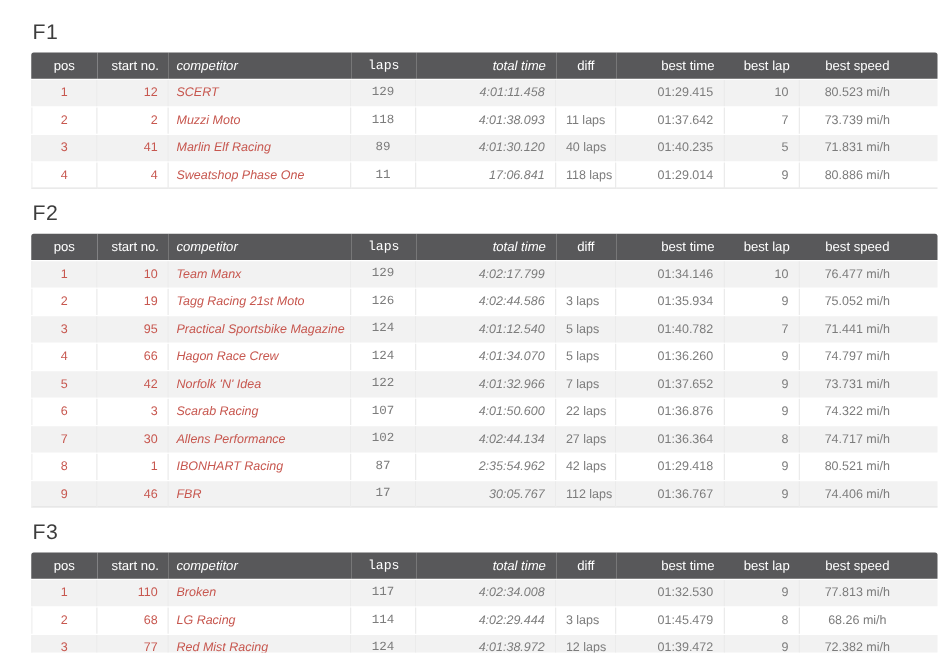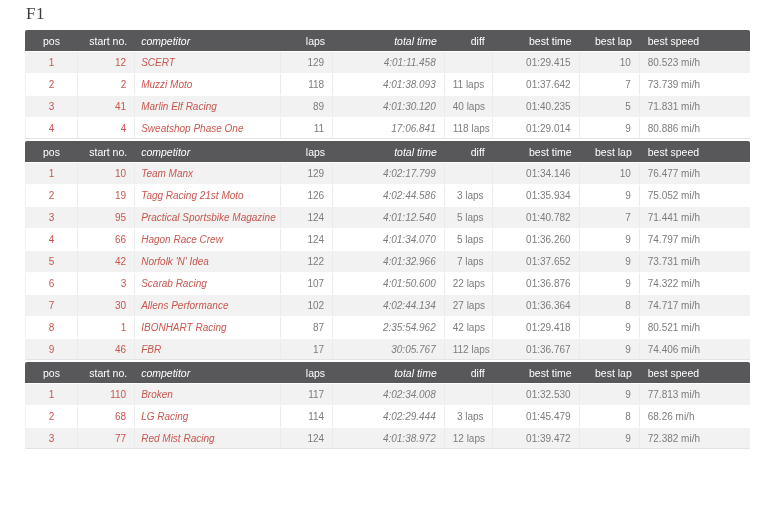--- a/index.html
+++ b/index.html
@@ -16,21 +16,21 @@
     width:760px;height:522px;margin:0;overflow:hidden;
     background:#ffffff;
     font-family:"Liberation Sans","DejaVu Sans",sans-serif;
   }
   body{padding:4px 10px 0 25px;}
   .section-title{
     font-size:17px;font-weight:300;color:var(--title-text);
     letter-spacing:0.5px;line-height:20px;
     margin:9px 0 5px 1px;
   }
-  .race-section:first-of-type .section-title{margin-top:0;font-family:Liberation Serif, serif;}
+  .race-section:first-of-type .section-title{margin-top:12px;}
   table.results-table{
     width:725px;table-layout:fixed;
     border-collapse:separate;border-spacing:0 1px;
   }
   th{
     background:var(--header-bg);color:var(--header-text);
     font-weight:normal;font-size:10.5px;height:21px;
     padding:0 8px;white-space:nowrap;overflow:hidden;
   }
   th:first-child{border-radius:2px 0 0 0;margin-left:12px;}
@@ -44,26 +44,26 @@
   td:last-child{border-right:none;}
   tbody tr:nth-child(odd){background:var(--row-alt);}
   tbody tr:nth-child(even){background:#ffffff;}
   tbody tr:last-child td{border-bottom:1px solid #e3e3e3;}
   
   td.col-pos, td.col-start_no, td.col-competitor{color:var(--accent);}
   
   th:nth-child(1),td:nth-child(1){width:7.3%;text-align:center;}
   th:nth-child(2),td:nth-child(2){width:7.9%;text-align:right;}
   th:nth-child(3),td:nth-child(3){width:20.1%;text-align:left;padding-left:6px;font-style:italic;}
-  th:nth-child(4),td:nth-child(4){width:7.2%;text-align:right;}
+  th:nth-child(4),td:nth-child(4){width:7.2%;text-align:center;font-family:Liberation Mono, monospace;}
   th:nth-child(5),td:nth-child(5){width:15.4%;text-align:right;font-style:italic;}
-  th:nth-child(6),td:nth-child(6){width:6.6%;text-align:right;}
+  th:nth-child(6),td:nth-child(6){width:6.6%;}
   th:nth-child(7),td:nth-child(7){width:12.0%;text-align:right;}
   th:nth-child(8),td:nth-child(8){width:8.3%;text-align:right;}
-  th:nth-child(9),td:nth-child(9){width:15.2%;text-align:left;padding-right:26px;}
+  th:nth-child(9),td:nth-child(9){width:15.2%;text-align:center;padding-right:26px;}
 </style>
 </head>
 <body>
 
 <section class="race-section">
   <h2 class="section-title">F1</h2>
   <table class="results-table">
     <thead>
         <tr>
           <th class="col-pos">pos</th>
@@ -120,20 +120,21 @@
           <td class="col-diff">118 laps</td>
           <td class="col-best_time">01:29.014</td>
           <td class="col-best_lap">9</td>
           <td class="col-best_speed">80.886 mi/h</td>
         </tr>
       </tbody>
   </table>
 </section>
 
 <section class="race-section">
+  <h2 class="section-title">F2</h2>
   <table class="results-table">
     <thead>
         <tr>
           <th class="col-pos">pos</th>
           <th class="col-start_no">start no.</th>
           <th class="col-competitor">competitor</th>
           <th class="col-laps">laps</th>
           <th class="col-total_time">total time</th>
           <th class="col-diff">diff</th>
           <th class="col-best_time">best time</th>
@@ -239,20 +240,21 @@
           <td class="col-diff">112 laps</td>
           <td class="col-best_time">01:36.767</td>
           <td class="col-best_lap">9</td>
           <td class="col-best_speed">74.406 mi/h</td>
         </tr>
       </tbody>
   </table>
 </section>
 
 <section class="race-section">
+  <h2 class="section-title">F3</h2>
   <table class="results-table">
     <thead>
         <tr>
           <th class="col-pos">pos</th>
           <th class="col-start_no">start no.</th>
           <th class="col-competitor">competitor</th>
           <th class="col-laps">laps</th>
           <th class="col-total_time">total time</th>
           <th class="col-diff">diff</th>
           <th class="col-best_time">best time</th>

